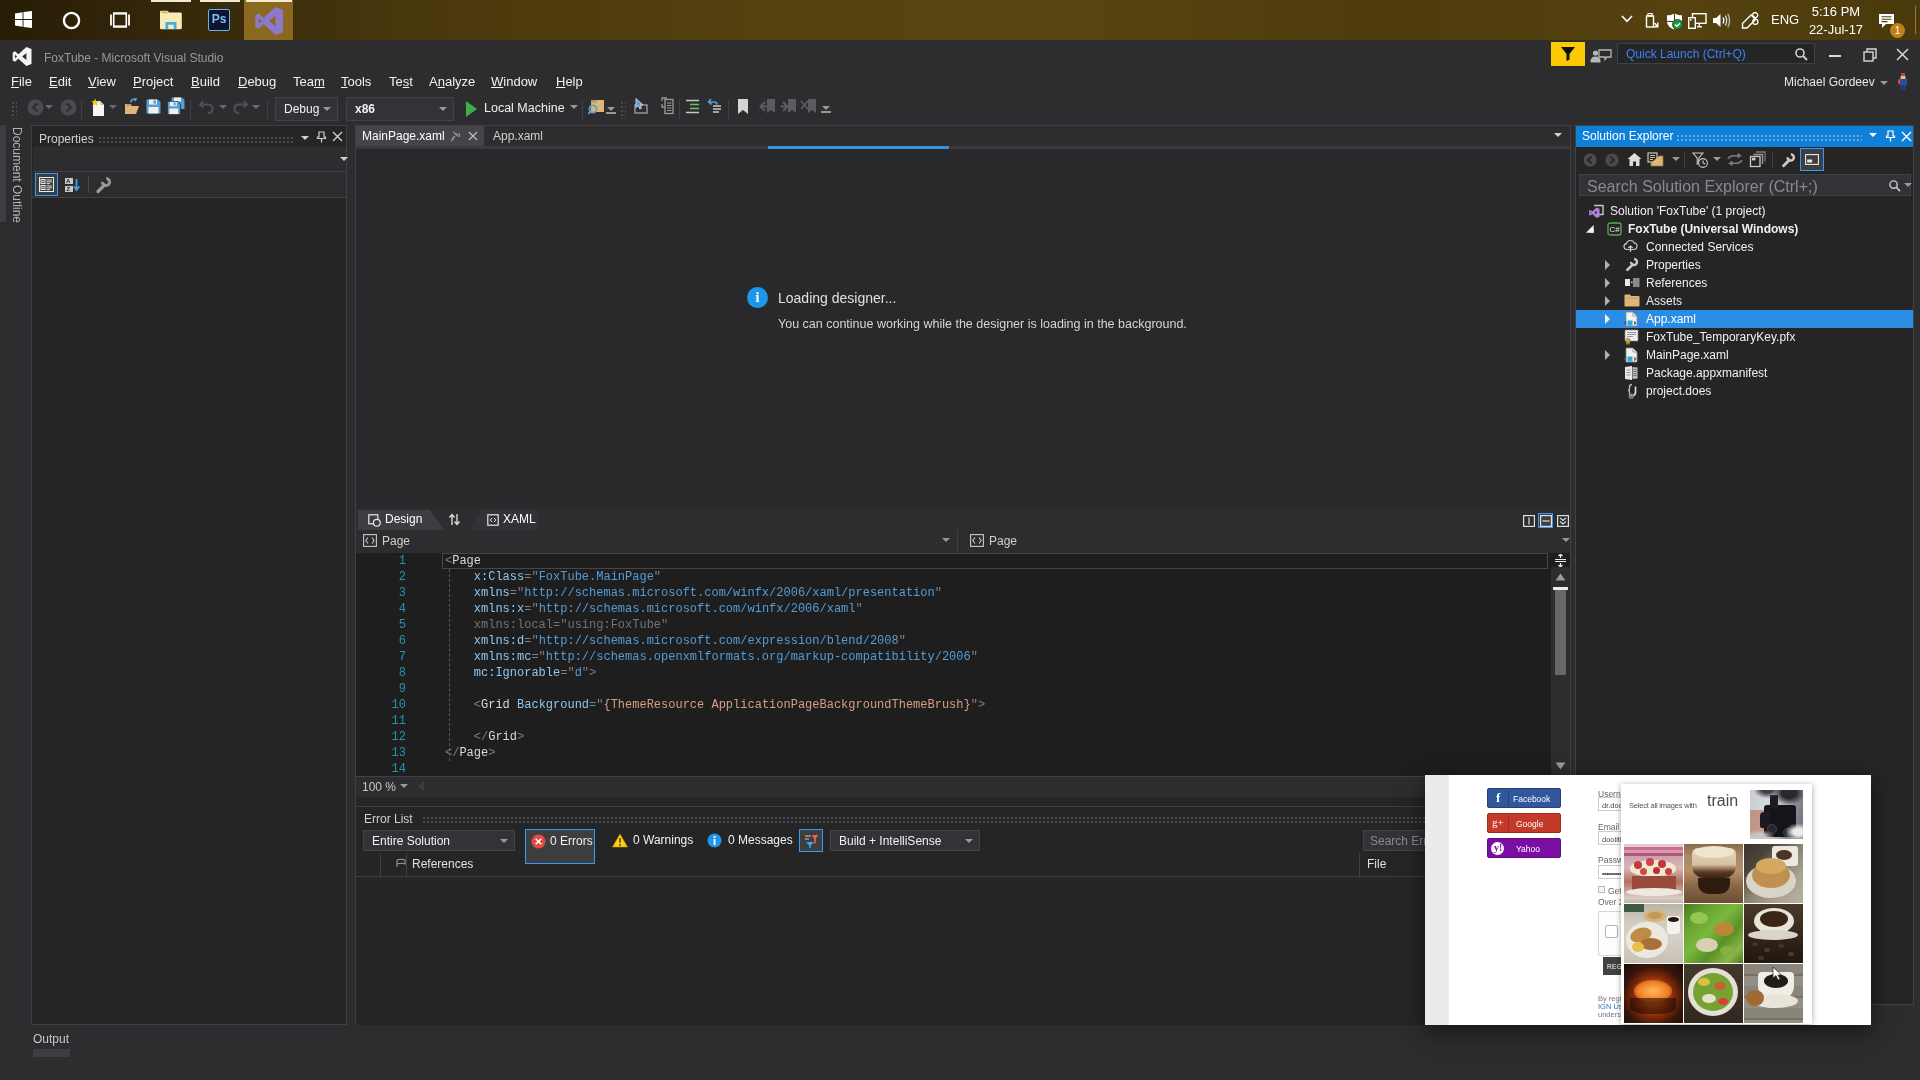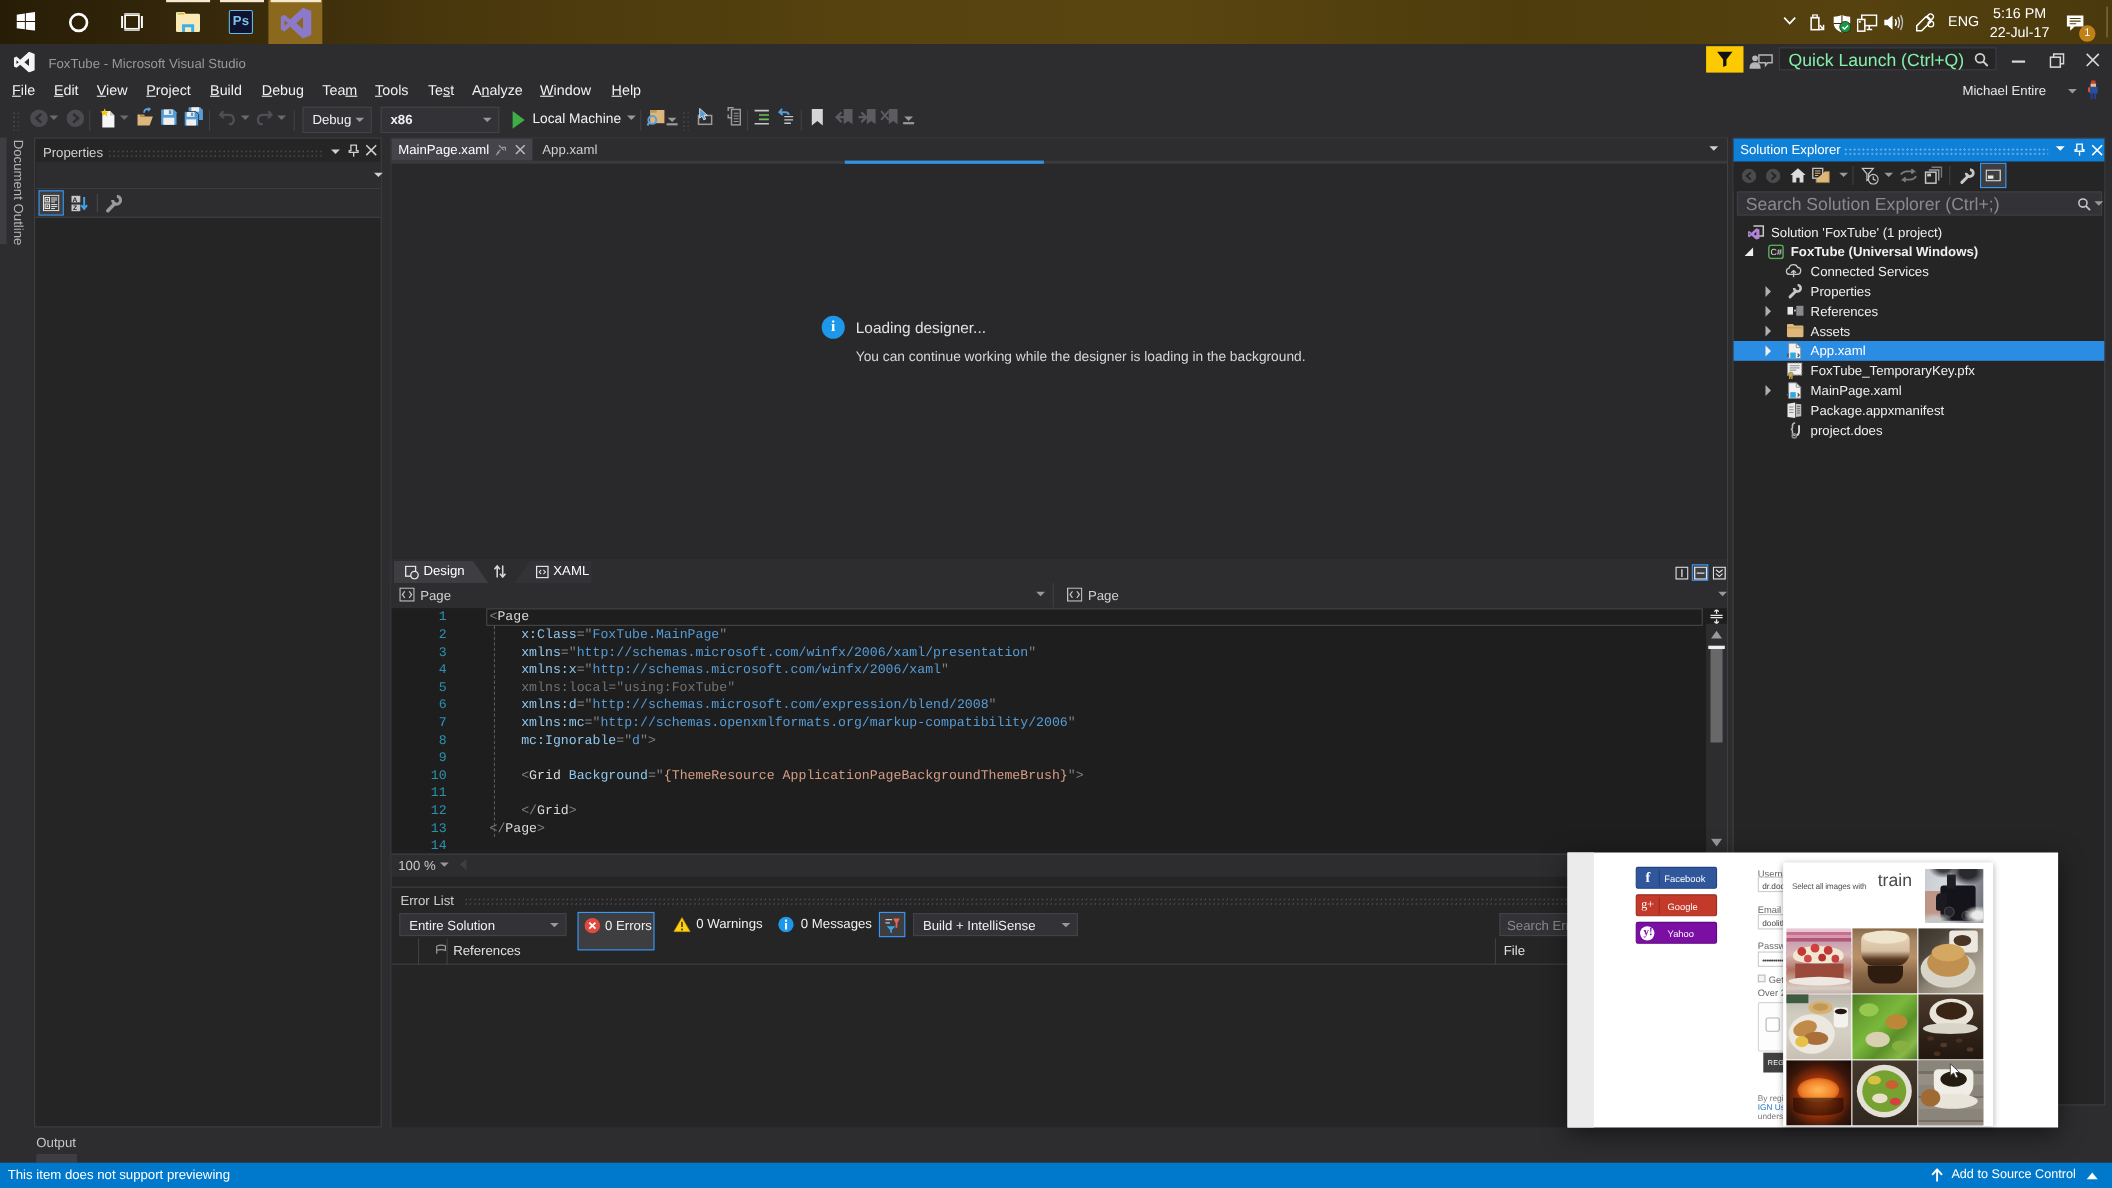--- a/index.html
+++ b/index.html
@@ -161,21 +161,21 @@
       </svg>
     </div>
 
     <svg class="abs" style="left:1590px;top:8px" width="22" height="18" viewBox="0 0 22 18">
       <circle cx="5.5" cy="5" r="2.6" fill="#b6b6b6"></circle>
       <path d="M0.5 13.5 Q0.5 8.5 5.5 8.5 Q10.5 8.5 10.5 13.5 L10.5 14.5 L0.5 14.5 Z" fill="#b6b6b6"></path>
       <path d="M9 2 L21 2 L21 9 L17 9 L15 11.5 L15 9 L9 9 Z" fill="none" stroke="#b6b6b6" stroke-width="1.3"></path>
     </svg>
 
     <div class="abs" style="left:1617px;top:3px;width:198px;height:21px;background:#252526;border:1px solid #3f3f46;">
-      <div class="abs" style="left:8px;top:3px;color:#86efac;font-size:16px;">Quick Launch (Ctrl+Q)</div>
+      <div class="abs" style="left:8px;top:3px;color:#3b82f6;font-size:12px;">Quick Launch (Ctrl+Q)</div>
       <svg class="abs" style="left:176px;top:3px" width="14" height="14" viewBox="0 0 14 14">
         <circle cx="6" cy="6" r="4" fill="none" stroke="#d0d0d0" stroke-width="1.6"></circle>
         <path d="M9 9 L13 13" stroke="#d0d0d0" stroke-width="1.8"></path>
       </svg>
     </div>
 
     <div class="abs" style="left:1829px;top:15px;width:12px;height:2px;background:#d8d8d8;"></div>
     <svg class="abs" style="left:1863px;top:8px" width="14" height="14" viewBox="0 0 14 14">
       <rect x="1" y="4" width="9" height="9" fill="none" stroke="#d8d8d8" stroke-width="1.4"></rect>
       <path d="M4 4 L4 1 L13 1 L13 10 L10 10" fill="none" stroke="#d8d8d8" stroke-width="1.4"></path>
@@ -191,21 +191,21 @@
     <div class="mi" style="left:88px"><u>V</u>iew</div>
     <div class="mi" style="left:133px"><u>P</u>roject</div>
     <div class="mi" style="left:191px"><u>B</u>uild</div>
     <div class="mi" style="left:238px"><u>D</u>ebug</div>
     <div class="mi" style="left:293px">Tea<u>m</u></div>
     <div class="mi" style="left:341px"><u>T</u>ools</div>
     <div class="mi" style="left:389px">Te<u>s</u>t</div>
     <div class="mi" style="left:429px">A<u>n</u>alyze</div>
     <div class="mi" style="left:491px"><u>W</u>indow</div>
     <div class="mi" style="left:556px"><u>H</u>elp</div>
-    <div class="mi" style="left:1784px;color:#e8e8e8;font-size:12px;top:5px;">Michael Entire</div>
+    <div class="mi" style="left:1784px;color:#e8e8e8;font-size:12px;top:5px;">Michael Gordeev</div>
     <div class="abs" style="left:1880px;top:11px;width:0;height:0;border-left:4px solid transparent;border-right:4px solid transparent;border-top:4px solid #999;"></div>
 
     <svg class="abs" style="left:1898px;top:3px" width="10" height="17" viewBox="0 0 10 17">
       <rect x="3" y="0" width="4" height="3" fill="#c8452c"></rect>
       <rect x="2.5" y="3" width="5" height="3" fill="#e8b890"></rect>
       <rect x="1" y="6" width="8" height="6" fill="#2b4fa0"></rect>
       <rect x="2.5" y="12" width="2" height="5" fill="#27408b"></rect>
       <rect x="5.5" y="12" width="2" height="5" fill="#27408b"></rect>
       <rect x="0" y="6.5" width="2" height="4" fill="#e05030"></rect>
     </svg>
@@ -706,28 +706,20 @@
         <path d="M11.5 3.5 L11.5 9 Q11.5 12.5 8.5 12.8" stroke="#d8d8da" stroke-width="1.7" fill="none"></path>
         <circle cx="7.2" cy="13.2" r="2" fill="none" stroke="#8a8a8e" stroke-width="1.3"></circle>
       </svg>
       <span style="position:absolute;left:70px;top:2px;">project.does</span>
     </div>
   </div>
   <div id="outputtab" class="abs">
     <div class="abs" style="left:33px;top:1032px;color:#c8c8c8;font-size:12px;">Output</div>
     <div class="abs" style="left:33px;top:1049px;width:37px;height:8px;background:#3e3e42;"></div>
   </div>
-  <div id="statusbar" class="abs">
-    <div class="abs" style="left:7px;top:4px;">This item does not support previewing</div>
-    <svg class="abs" style="left:1755px;top:5px" width="12" height="13" viewBox="0 0 12 13">
-      <path d="M6 12 L6 2 M1.5 6 L6 1 L10.5 6" stroke="#ffffff" stroke-width="1.7" fill="none"></path>
-    </svg>
-    <div class="abs" style="left:1774px;top:5px;font-size:11.5px;">Add to Source Control</div>
-    <div class="abs" style="left:1897px;top:9px;width:0;height:0;border-left:5px solid transparent;border-right:5px solid transparent;border-bottom:6px solid #ffffff;"></div>
-  </div>
   <div id="overlay" class="abs">
     <div class="abs" style="left:0;top:0;width:24px;height:250px;background:#ebebeb;"></div>
 
     <div class="abs" style="left:62px;top:13px;width:74px;height:20px;background:#30569c;border:1px solid #24437d;border-radius:2px;">
       <div class="abs" style="left:8px;top:1px;color:#fff;font-size:13px;font-weight:bold;font-family:'Liberation Serif',serif;">f</div>
       <div class="abs" style="left:20px;top:2px;width:1px;height:15px;background:#24437d;"></div>
       <div class="abs" style="left:25px;top:5px;color:#fff;font-size:8.5px;">Facebook</div>
     </div>
     <div class="abs" style="left:62px;top:38px;width:74px;height:20px;background:#c3392a;border:1px solid #9c2d21;border-radius:2px;">
       <div class="abs" style="left:4px;top:2px;color:#fff;font-size:11px;font-family:'Liberation Serif',serif;">g+</div>

